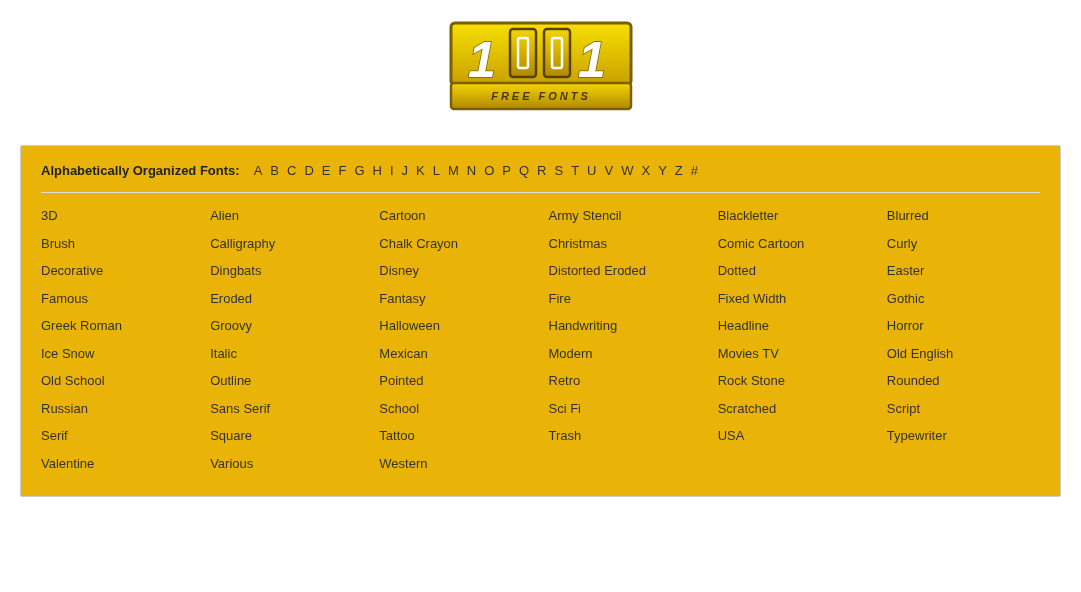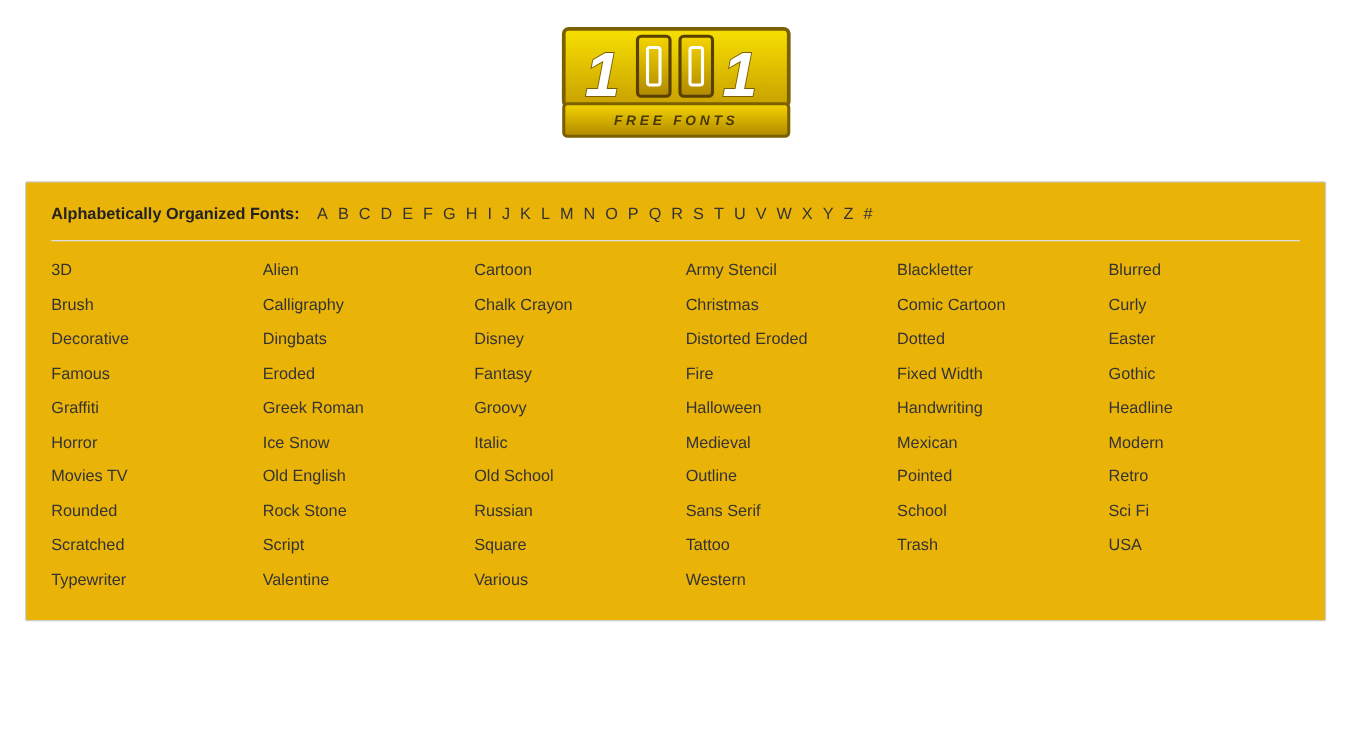--- a/index.html
+++ b/index.html
@@ -141,46 +141,45 @@
         <div class="font-item">Disney</div>
         <div class="font-item">Distorted Eroded</div>
         <div class="font-item">Dotted</div>
         <div class="font-item">Easter</div>
         <div class="font-item">Famous</div>
         <div class="font-item">Eroded</div>
         <div class="font-item">Fantasy</div>
         <div class="font-item">Fire</div>
         <div class="font-item">Fixed Width</div>
         <div class="font-item">Gothic</div>
-        <div class="font-item">Graffiti</div>
         <div class="font-item">Greek Roman</div>
         <div class="font-item">Groovy</div>
         <div class="font-item">Halloween</div>
         <div class="font-item">Handwriting</div>
         <div class="font-item">Headline</div>
         <div class="font-item">Horror</div>
         <div class="font-item">Ice Snow</div>
         <div class="font-item">Italic</div>
-        <div class="font-item">Medieval</div>
         <div class="font-item">Mexican</div>
         <div class="font-item">Modern</div>
         <div class="font-item">Movies TV</div>
         <div class="font-item">Old English</div>
         <div class="font-item">Old School</div>
         <div class="font-item">Outline</div>
         <div class="font-item">Pointed</div>
         <div class="font-item">Retro</div>
+        <div class="font-item">Rock Stone</div>
         <div class="font-item">Rounded</div>
-        <div class="font-item">Rock Stone</div>
         <div class="font-item">Russian</div>
         <div class="font-item">Sans Serif</div>
         <div class="font-item">School</div>
         <div class="font-item">Sci Fi</div>
         <div class="font-item">Scratched</div>
         <div class="font-item">Script</div>
+        <div class="font-item">Serif</div>
         <div class="font-item">Square</div>
         <div class="font-item">Tattoo</div>
         <div class="font-item">Trash</div>
         <div class="font-item">USA</div>
         <div class="font-item">Typewriter</div>
         <div class="font-item">Valentine</div>
         <div class="font-item">Various</div>
         <div class="font-item">Western</div>
         <div class="font-item"></div>
         <div class="font-item"></div>

